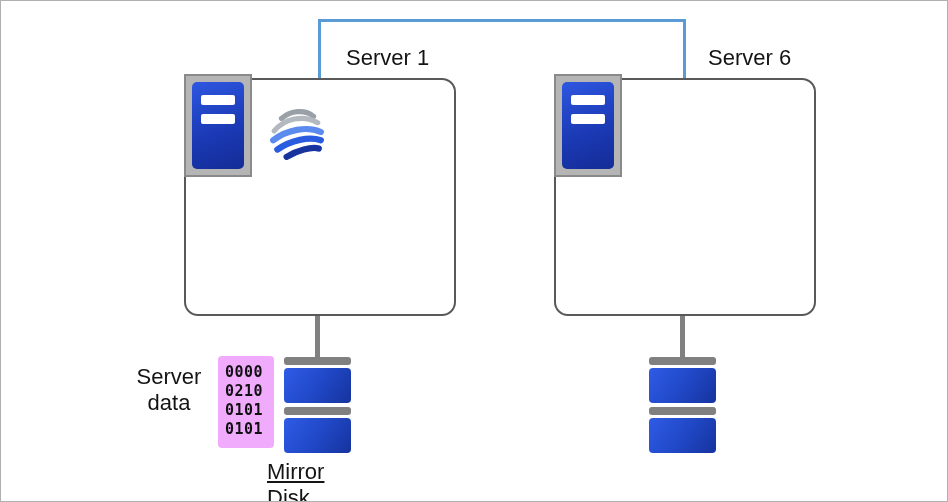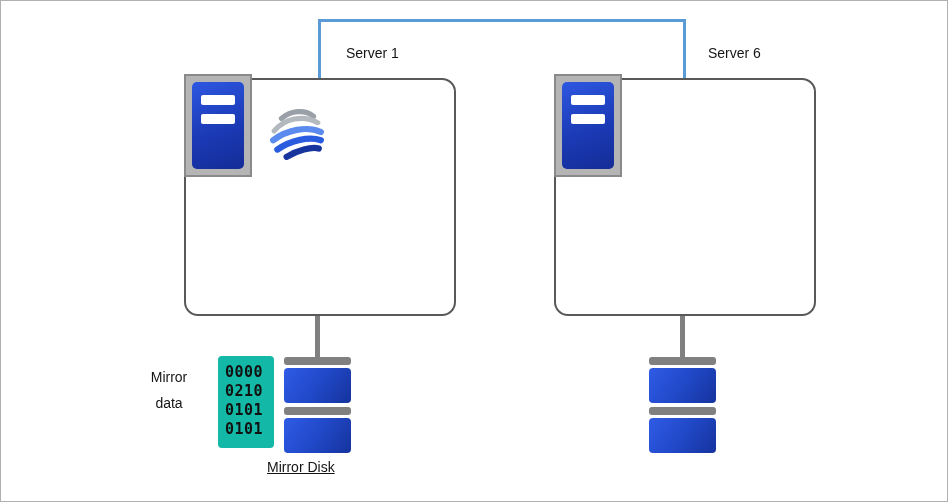--- a/index.html
+++ b/index.html
@@ -4,21 +4,21 @@
 <style>
   * { margin: 0; padding: 0; box-sizing: border-box; }
   html, body { width: 948px; height: 502px; background: #ffffff; }
   body { font-family: "Liberation Sans", sans-serif; color: #1a1a1a; position: relative; }
 
   .canvas {
     position: absolute; left: 0; top: 0; width: 948px; height: 502px;
     background: #ffffff; border: 1px solid #b0b0b0; overflow: hidden;
   }
 
-  .label { position: absolute; font-size: 14px; color: #141414; }
+  .label { position: absolute; font-size: 22px; color: #141414; }
 
   
   .connector {
     position: absolute; left: 317px; top: 18px; width: 368px; height: 59px;
     border-top: 3px solid #5b9bd5; border-left: 3px solid #5b9bd5; border-right: 3px solid #5b9bd5;
   }
 
   .server1-label { left: 345px; top: 44px; }
   .server2-label { left: 707px; top: 44px; }
 
@@ -68,21 +68,21 @@
     height: 8px; background: #808080; border-radius: 3px; margin-bottom: 3px;
   }
   .disk-body {
     height: 35px; border-radius: 4px; margin-bottom: 4px;
     background: linear-gradient(125deg, #2f5ce6 0%, #2149c9 48%, #16339e 100%);
   }
 
   
   .binary {
     position: absolute; left: 217px; top: 355px; width: 56px; height: 92px;
-    background: #14b8a6; border-radius: 4px; padding: 7px 0 0 7px;
+    background: #f0abfc; border-radius: 4px; padding: 7px 0 0 7px;
     font-family: "DejaVu Sans Mono", monospace; font-weight: bold;
     font-size: 15px; line-height: 19px; color: #111111; letter-spacing: 0.5px;
   }
 
   .latest-label {
     left: 128px; top: 363px; width: 80px; text-align: center;
     line-height: 26px; white-space: pre-line;
   }
 
   .mirror-disk-label { left: 266px; top: 458px; width: 100px; text-align: left; text-decoration: underline; }
@@ -142,18 +142,18 @@
     <div class="disk-body"></div>
   </div>
 
   <div class="binary">
     <div>0000</div>
     <div>0210</div>
     <div>0101</div>
     <div>0101</div>
   </div>
 
-  <div class="label latest-label">Mirror
+  <div class="label latest-label">Server
 data</div>
 
   <div class="label mirror-disk-label">Mirror Disk</div>
 
 </div>
 
 </body></html>

